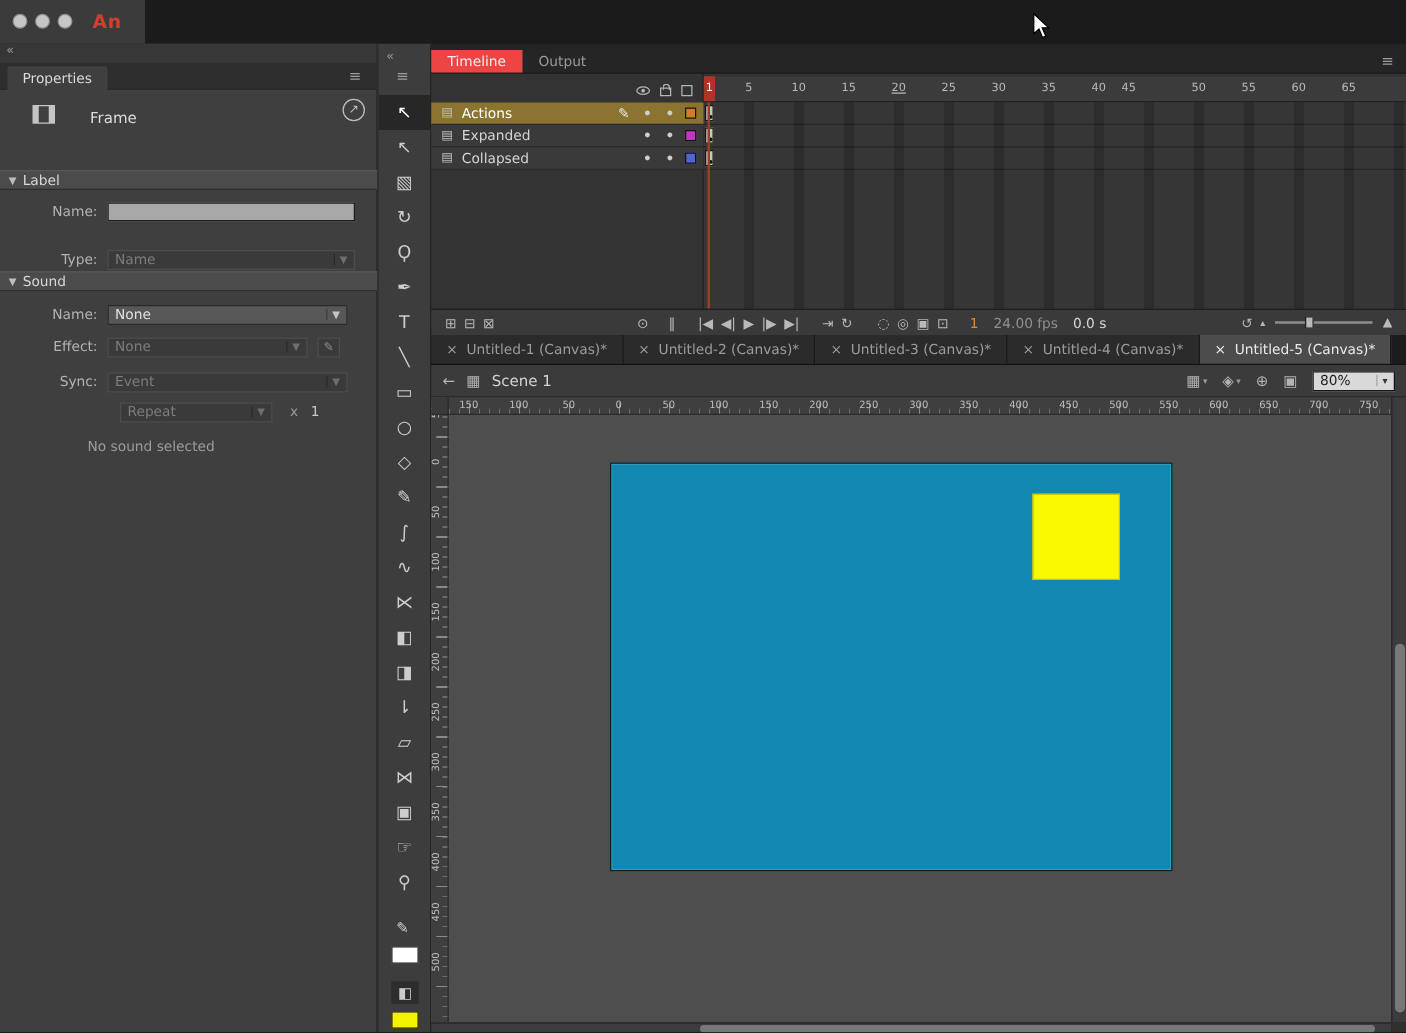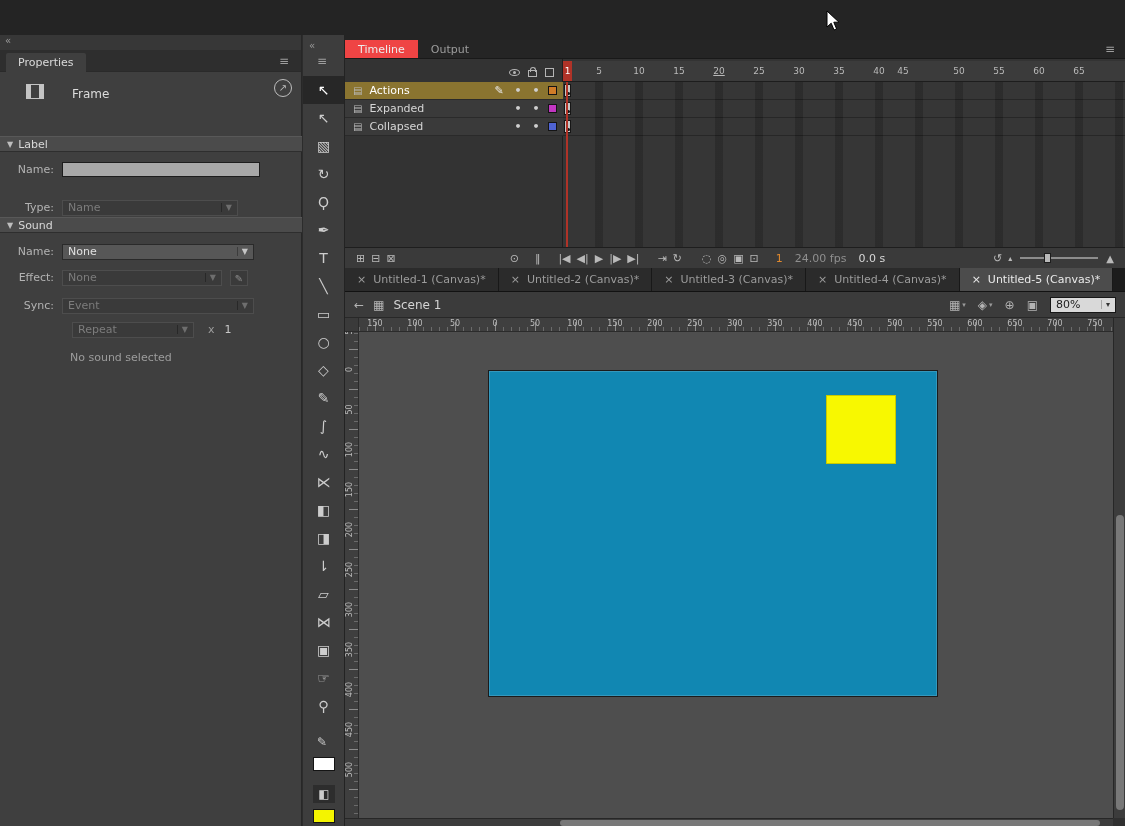--- a/index.html
+++ b/index.html
@@ -23,21 +23,21 @@
   #props-tabstrip { position:absolute; left:0; top:15px; width:100%; height:22px; background:#2e2e2e; border-bottom:1px solid #2a2a2a; }
   #props-tab { position:absolute; left:6px; top:3px; height:19px; padding:0 12px; background:#3f3f3f; color:#dadada; line-height:19px; border-radius:2px 2px 0 0; }
   .menu-glyph { color:#9e9e9e; font-size:12px; }
   #props-menu { position:absolute; right:12px; top:4px; }
   .film-icon { display:inline-block; width:18px; height:15px; border:1px solid #c4c4c4; border-left-width:5px; border-right-width:5px; }
   #frame-title { position:absolute; left:72px; top:52px; font-size:12px; color:#dcdcdc; }
   #frame-icon { position:absolute; left:26px; top:49px; }
   #quick-action { position:absolute; left:274px; top:44px; width:18px; height:18px; border:1.5px solid #bdbdbd; border-radius:50%; color:#bdbdbd; text-align:center; line-height:15px; font-size:10px; }
   .sec { position:absolute; left:0; width:302px; height:16px; background:#4b4b4b; border-top:1px solid #585858; border-bottom:1px solid #2e2e2e; display:flex; align-items:center; gap:5px; padding-left:7px; color:#d8d8d8; }
   .sec .tri { font-size:8px; color:#bdbdbd; }
-  .prow { position:absolute; left:0; width:302px; height:17px; display:flex; align-items:center; }
+  .prow { position:absolute; left:0; width:302px; height:17px; display:flex; align-items:center;padding-left:24px; }
   .plabel { display:inline-block; width:62px; text-align:right; color:#b3b3b3; padding-right:8px; }
   .txt-input { width:198px; height:15px; background:#a8a8a8; border:1px solid #1d1d1d; padding:0 3px; color:#222; }
   .dd { display:flex; align-items:center; height:16px; background:#575757; border:1px solid #2a2a2a; color:#e0e0e0; padding:0 5px; }
   .dd .caret { margin-left:auto; font-size:8px; color:#c5c5c5; border-left:1px solid rgba(0,0,0,.3); padding-left:4px; }
   .dd.disabled { background:#3a3a3a; border-color:#4d4d4d; color:#7c7c7c; }
   .dd.disabled .caret { color:#6e6e6e; }
   .mini-btn { width:18px; height:16px; background:#3a3a3a; border:1px solid #4d4d4d; color:#8b8b8b; text-align:center; line-height:15px; font-size:10px; margin-left:8px; }
   #sound-status { position:absolute; left:70px; top:316px; color:#9c9c9c; }
 
   
@@ -141,20 +141,27 @@
   #hscroll .thumb { position:absolute; left:215px; top:1px; width:540px; height:6px; background:#787878; border-radius:3px; }
   #scroll-corner { left:1113px; top:818px; width:12px; height:8px; background:#303030; }
 
   #mouse-cursor { left:826px; top:10px; z-index:99; }
 </style>
 </head>
 <body>
 
 <div id="app">
 
+  <div class="abs" id="titlebar">
+    <div class="left-tile"></div>
+    <span class="traffic" style="left:10px"></span>
+    <span class="traffic" style="left:28px"></span>
+    <span class="traffic" style="left:46px"></span>
+    <span id="logo">An</span>
+  </div>
 
   <div class="abs" id="props">
     <div class="mini-strip">«</div>
     <div id="props-tabstrip">
       <div id="props-tab">Properties</div>
       <span class="menu-glyph" id="props-menu">≡</span>
     </div>
     <span class="film-icon abs" id="frame-icon"></span>
     <div id="frame-title">Frame</div>
     <div id="quick-action">↗</div>
@@ -162,21 +169,21 @@
     <div class="sec" style="top:101px">
       <span class="tri">▼</span>
       <span>Label</span>
     </div>
     <div class="prow" style="top:126px">
       <span class="plabel">Name:</span>
       <div class="txt-input"><span></span></div>
     </div>
     <div class="prow" style="top:164px">
       <span class="plabel">Type:</span>
-      <div class="dd disabled" style="width:176px">
+      <div class="dd disabled" style="width:198px">
         <span>Name</span>
         <span class="caret">▼</span>
       </div>
     </div>
 
     <div class="sec" style="top:182px">
       <span class="tri">▼</span>
       <span>Sound</span>
     </div>
     <div class="prow" style="top:208px">

